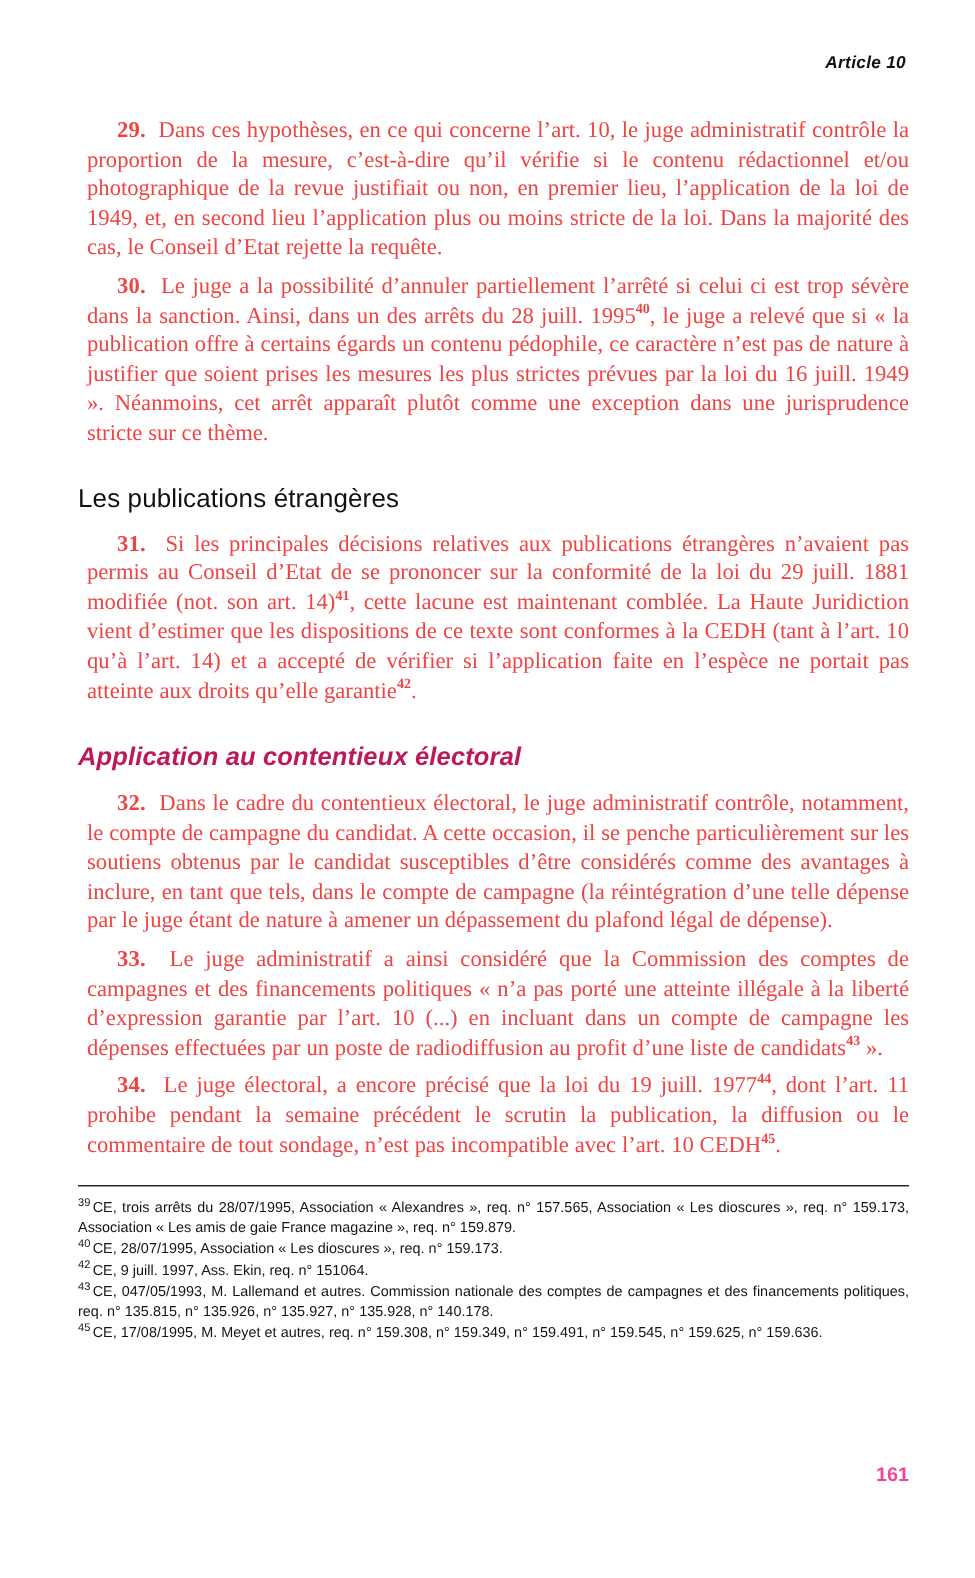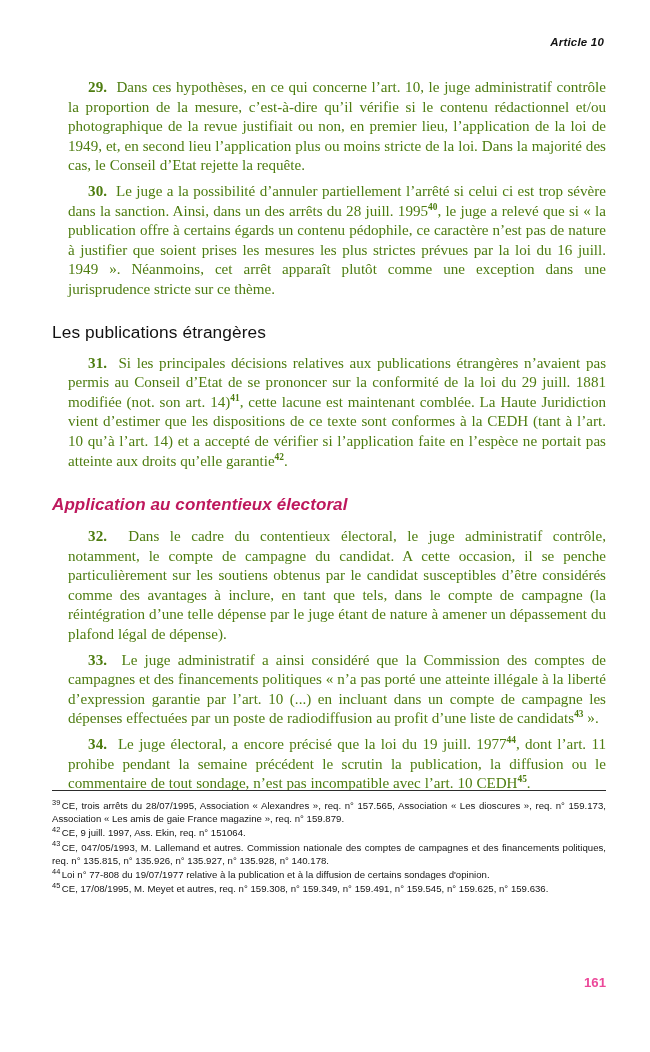--- a/index.html
+++ b/index.html
@@ -32,28 +32,28 @@
     font-size: 11.5px;
     letter-spacing: 0.2px;
     color: #111;
     margin: 0 2px 30px 0;
   }
   
   .content {
     width: 100%;
   }
   p.para {
-    margin: 0 0 6px 16px;
+    margin: 0 0 6px 6px;
     text-align: justify;
     text-justify: inter-word;
     font-size: 15.1px;
     line-height: 19.6px;
     text-indent: 20px;
     word-spacing: 0.1px;
-    color: #4d7c0f;
+    color: #ef4444;
   }
   p.para .num {
     font-weight: bold;
     letter-spacing: 0.1px;
   }
   sup {
     font-size: 0.62em;
     font-weight: bold;
     vertical-align: super;
     line-height: 0;
@@ -147,26 +147,26 @@
 
     <p class="para"><span class="num">34.</span>&nbsp;&nbsp;<span>Le juge électoral, a encore précisé que la loi du 19 juill. 1977</span><sup>44</sup><span>, dont l’art. 11 prohibe pendant la semaine précédent le scrutin la publication, la diffusion ou le commentaire de tout sondage, n’est pas incompatible avec l’art. 10 CEDH</span><sup>45</sup><span>.</span></p>
 
   </div>
 
   <div class="footnotes">
     <hr class="fn-rule">
 
     <p class="fn"><span class="fn-mark">39</span><span>CE, trois arrêts du 28/07/1995, Association « Alexandres », req. n° 157.565, Association « Les dioscures », req. n° 159.173, Association « Les amis de gaie France magazine », req. n° 159.879.</span></p>
 
+    <p class="fn"><span class="fn-mark">40</span><span>CE, 28/07/1995, Association « Les dioscures », req. n° 159.173.</span></p>
 
 
     <p class="fn"><span class="fn-mark">42</span><span>CE, 9 juill. 1997, Ass. Ekin, req. n° 151064.</span></p>
 
     <p class="fn"><span class="fn-mark">43</span><span>CE, 047/05/1993, M. Lallemand et autres. Commission nationale des comptes de campagnes et des financements politiques, req. n° 135.815, n° 135.926, n° 135.927, n° 135.928, n° 140.178.</span></p>
 
-    <p class="fn"><span class="fn-mark">44</span><span>Loi n° 77-808 du 19/07/1977 relative à la publication et à la diffusion de certains sondages d'opinion.</span></p>
 
     <p class="fn"><span class="fn-mark">45</span><span>CE, 17/08/1995, M. Meyet et autres, req. n° 159.308, n° 159.349, n° 159.491, n° 159.545, n° 159.625, n° 159.636.</span></p>
   </div>
 
   <div class="folio">161</div>
 
 </div>
 
 </body></html>

